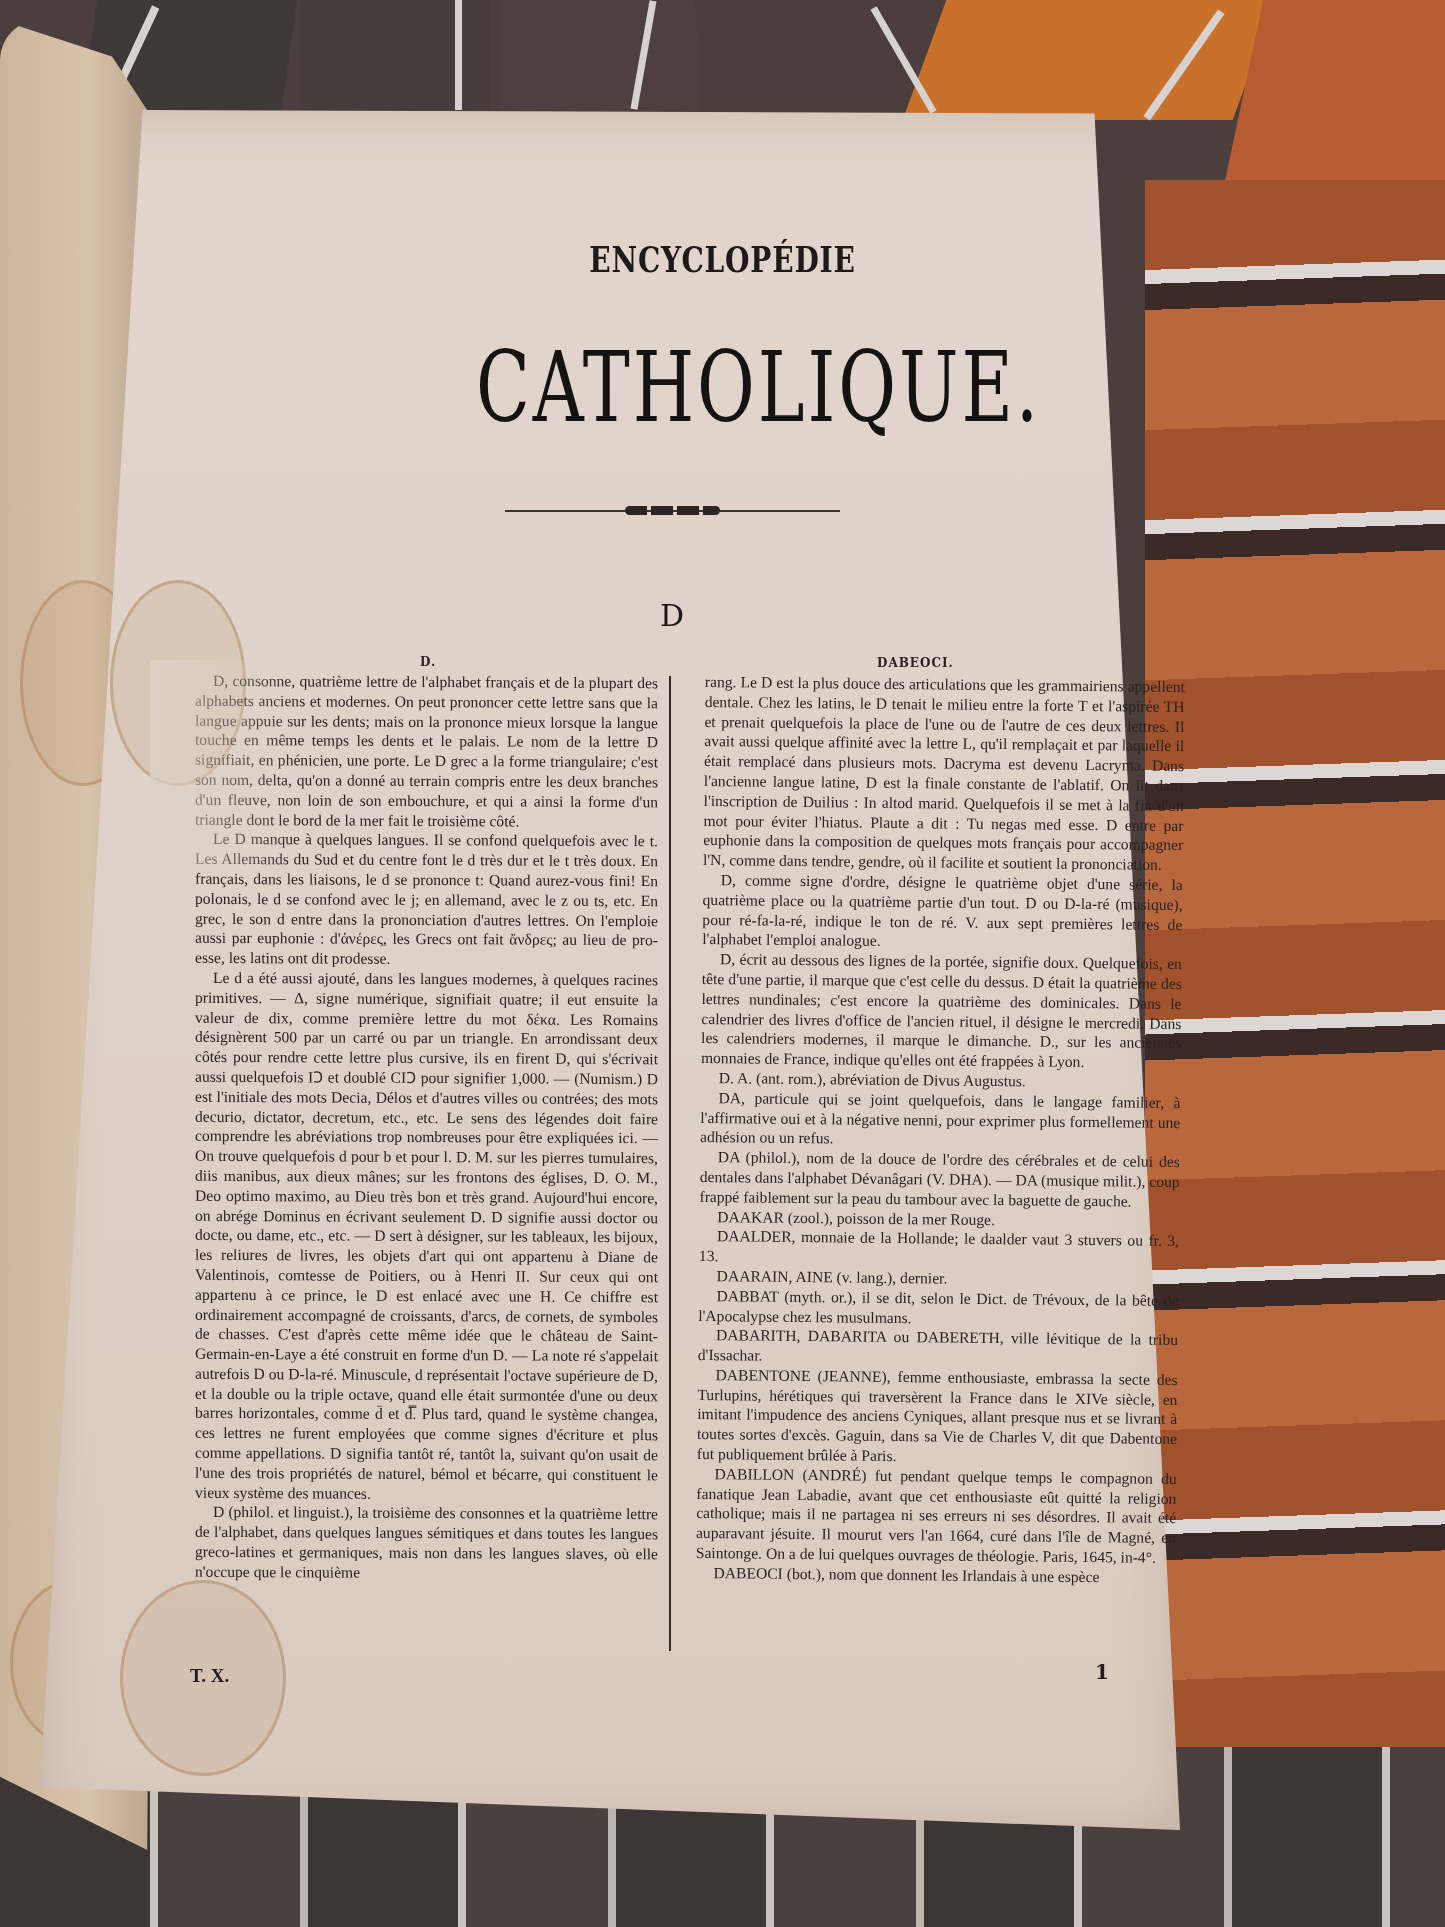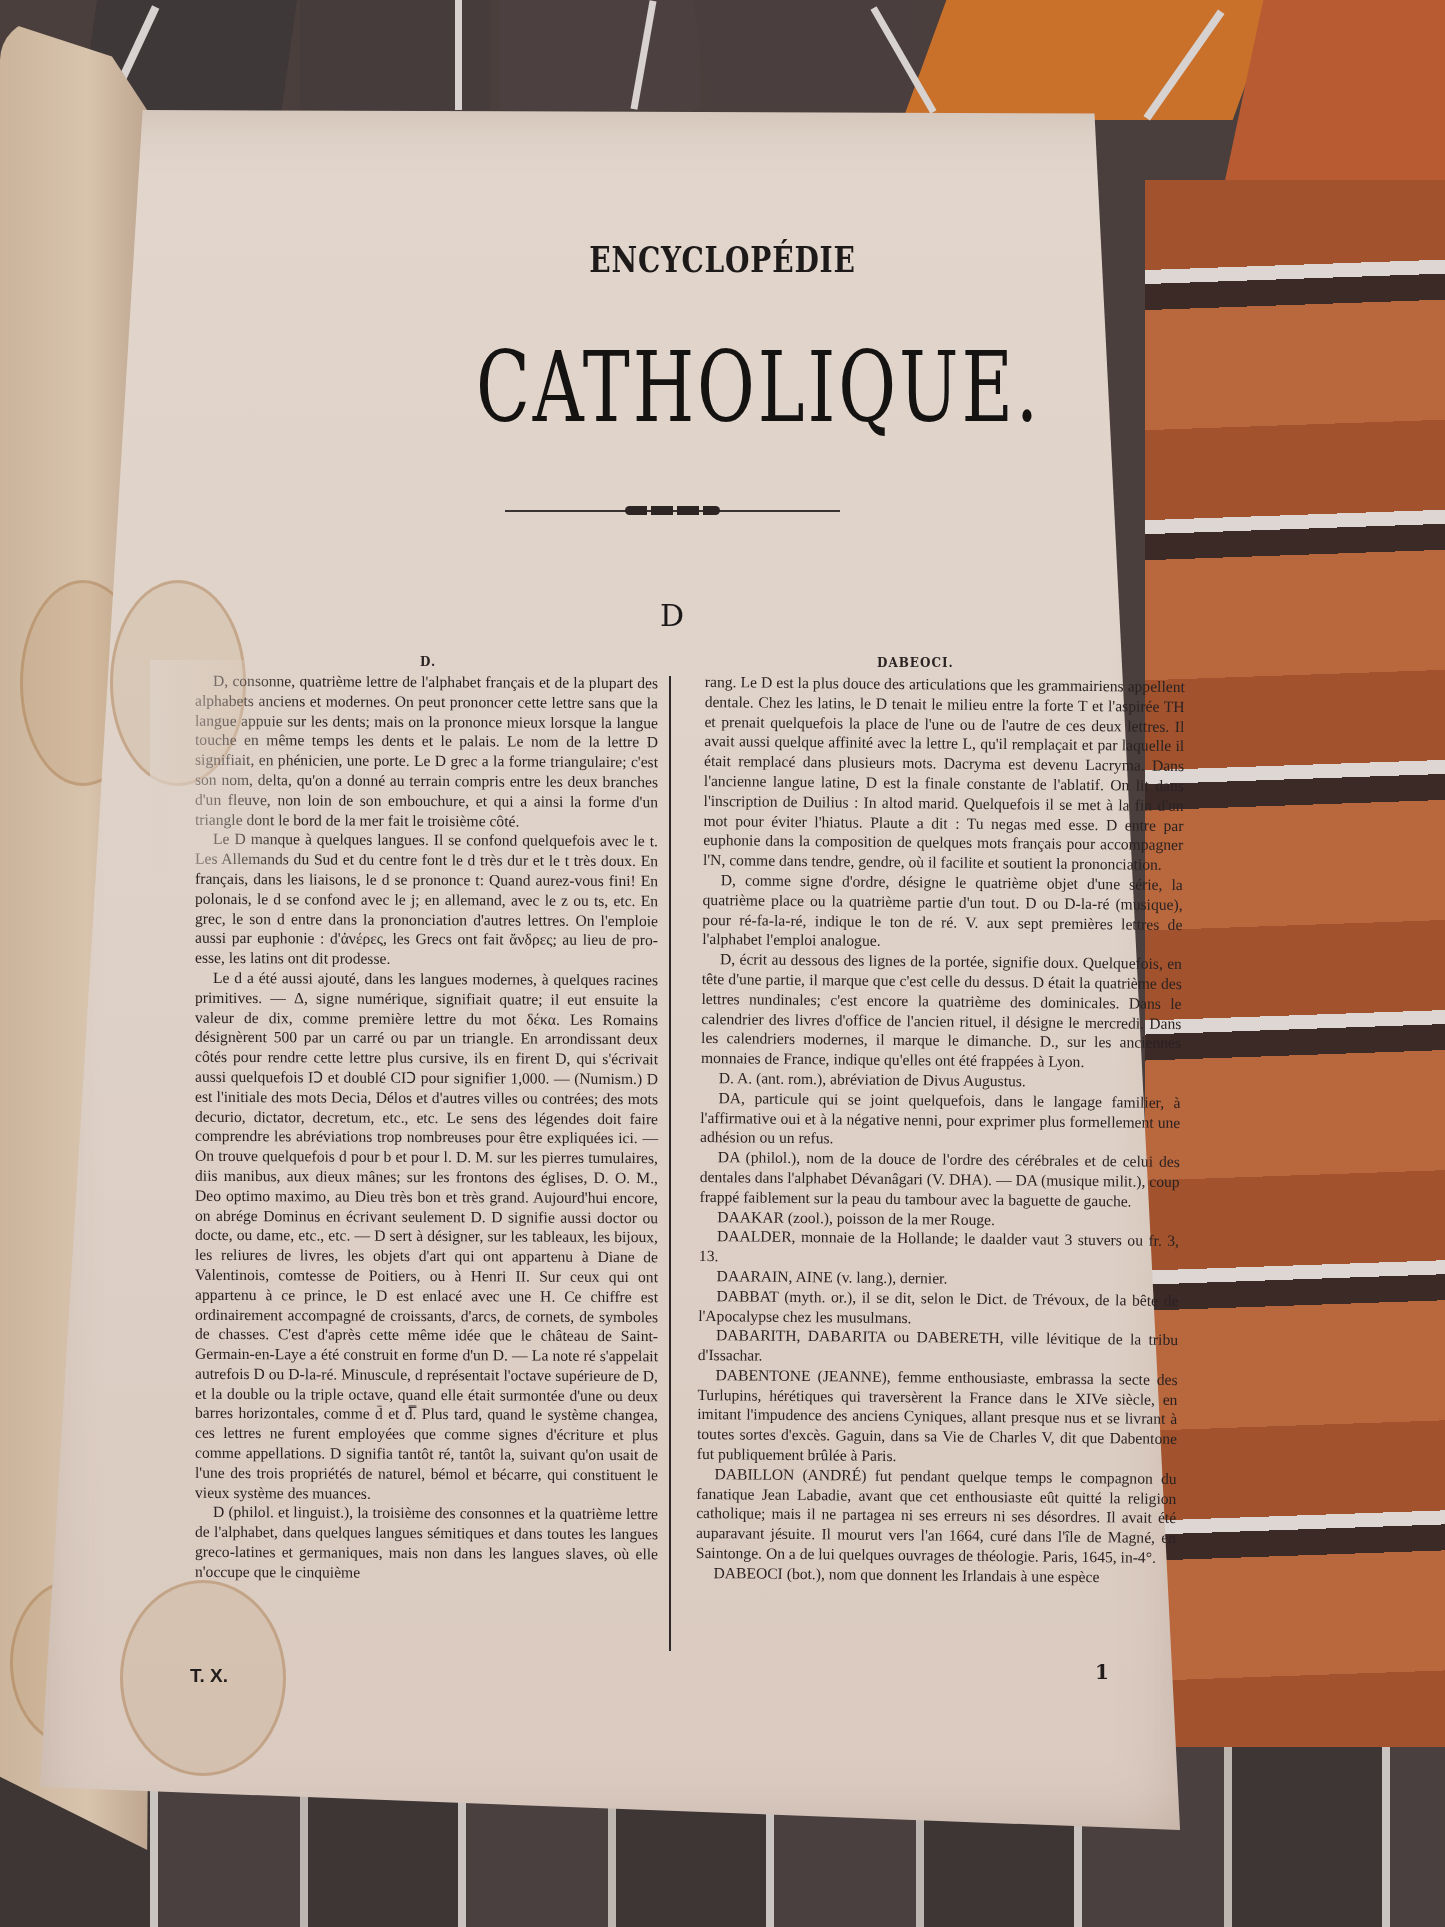--- a/index.html
+++ b/index.html
@@ -76,21 +76,21 @@
   }
   .column p { margin: 0; text-indent: 18px; }
   .col-left { left: 195px; top: 672px; width: 463px; transform: skewY(0.3deg); }
   .col-right { left: 705px; top: 672px; width: 480px; transform: rotate(0.6deg); transform-origin: top left; }
 
   .col-divider {
     position: absolute; left: 669px; top: 676px; width: 2px; height: 975px; background: #2f2828;
   }
   .footer-sig {
     position: absolute; left: 190px; top: 1665px; font-size: 19px; color: #221c1c; font-weight: bold;
-    font-family: Liberation Sans, sans-serif;
+    font-family: Liberation Serif, serif;
   }
   .footer-num {
     position: absolute; left: 1095px; top: 1660px; font-size: 20px; color: #221c1c; font-weight: bold;
     font-family: "DejaVu Serif", serif;
   }
   .blur-edge {
     position: absolute; left: 150px; top: 660px; width: 150px; height: 210px;
     background: linear-gradient(90deg, rgba(222,210,200,0.75), rgba(222,210,200,0));
     pointer-events: none;
   }

